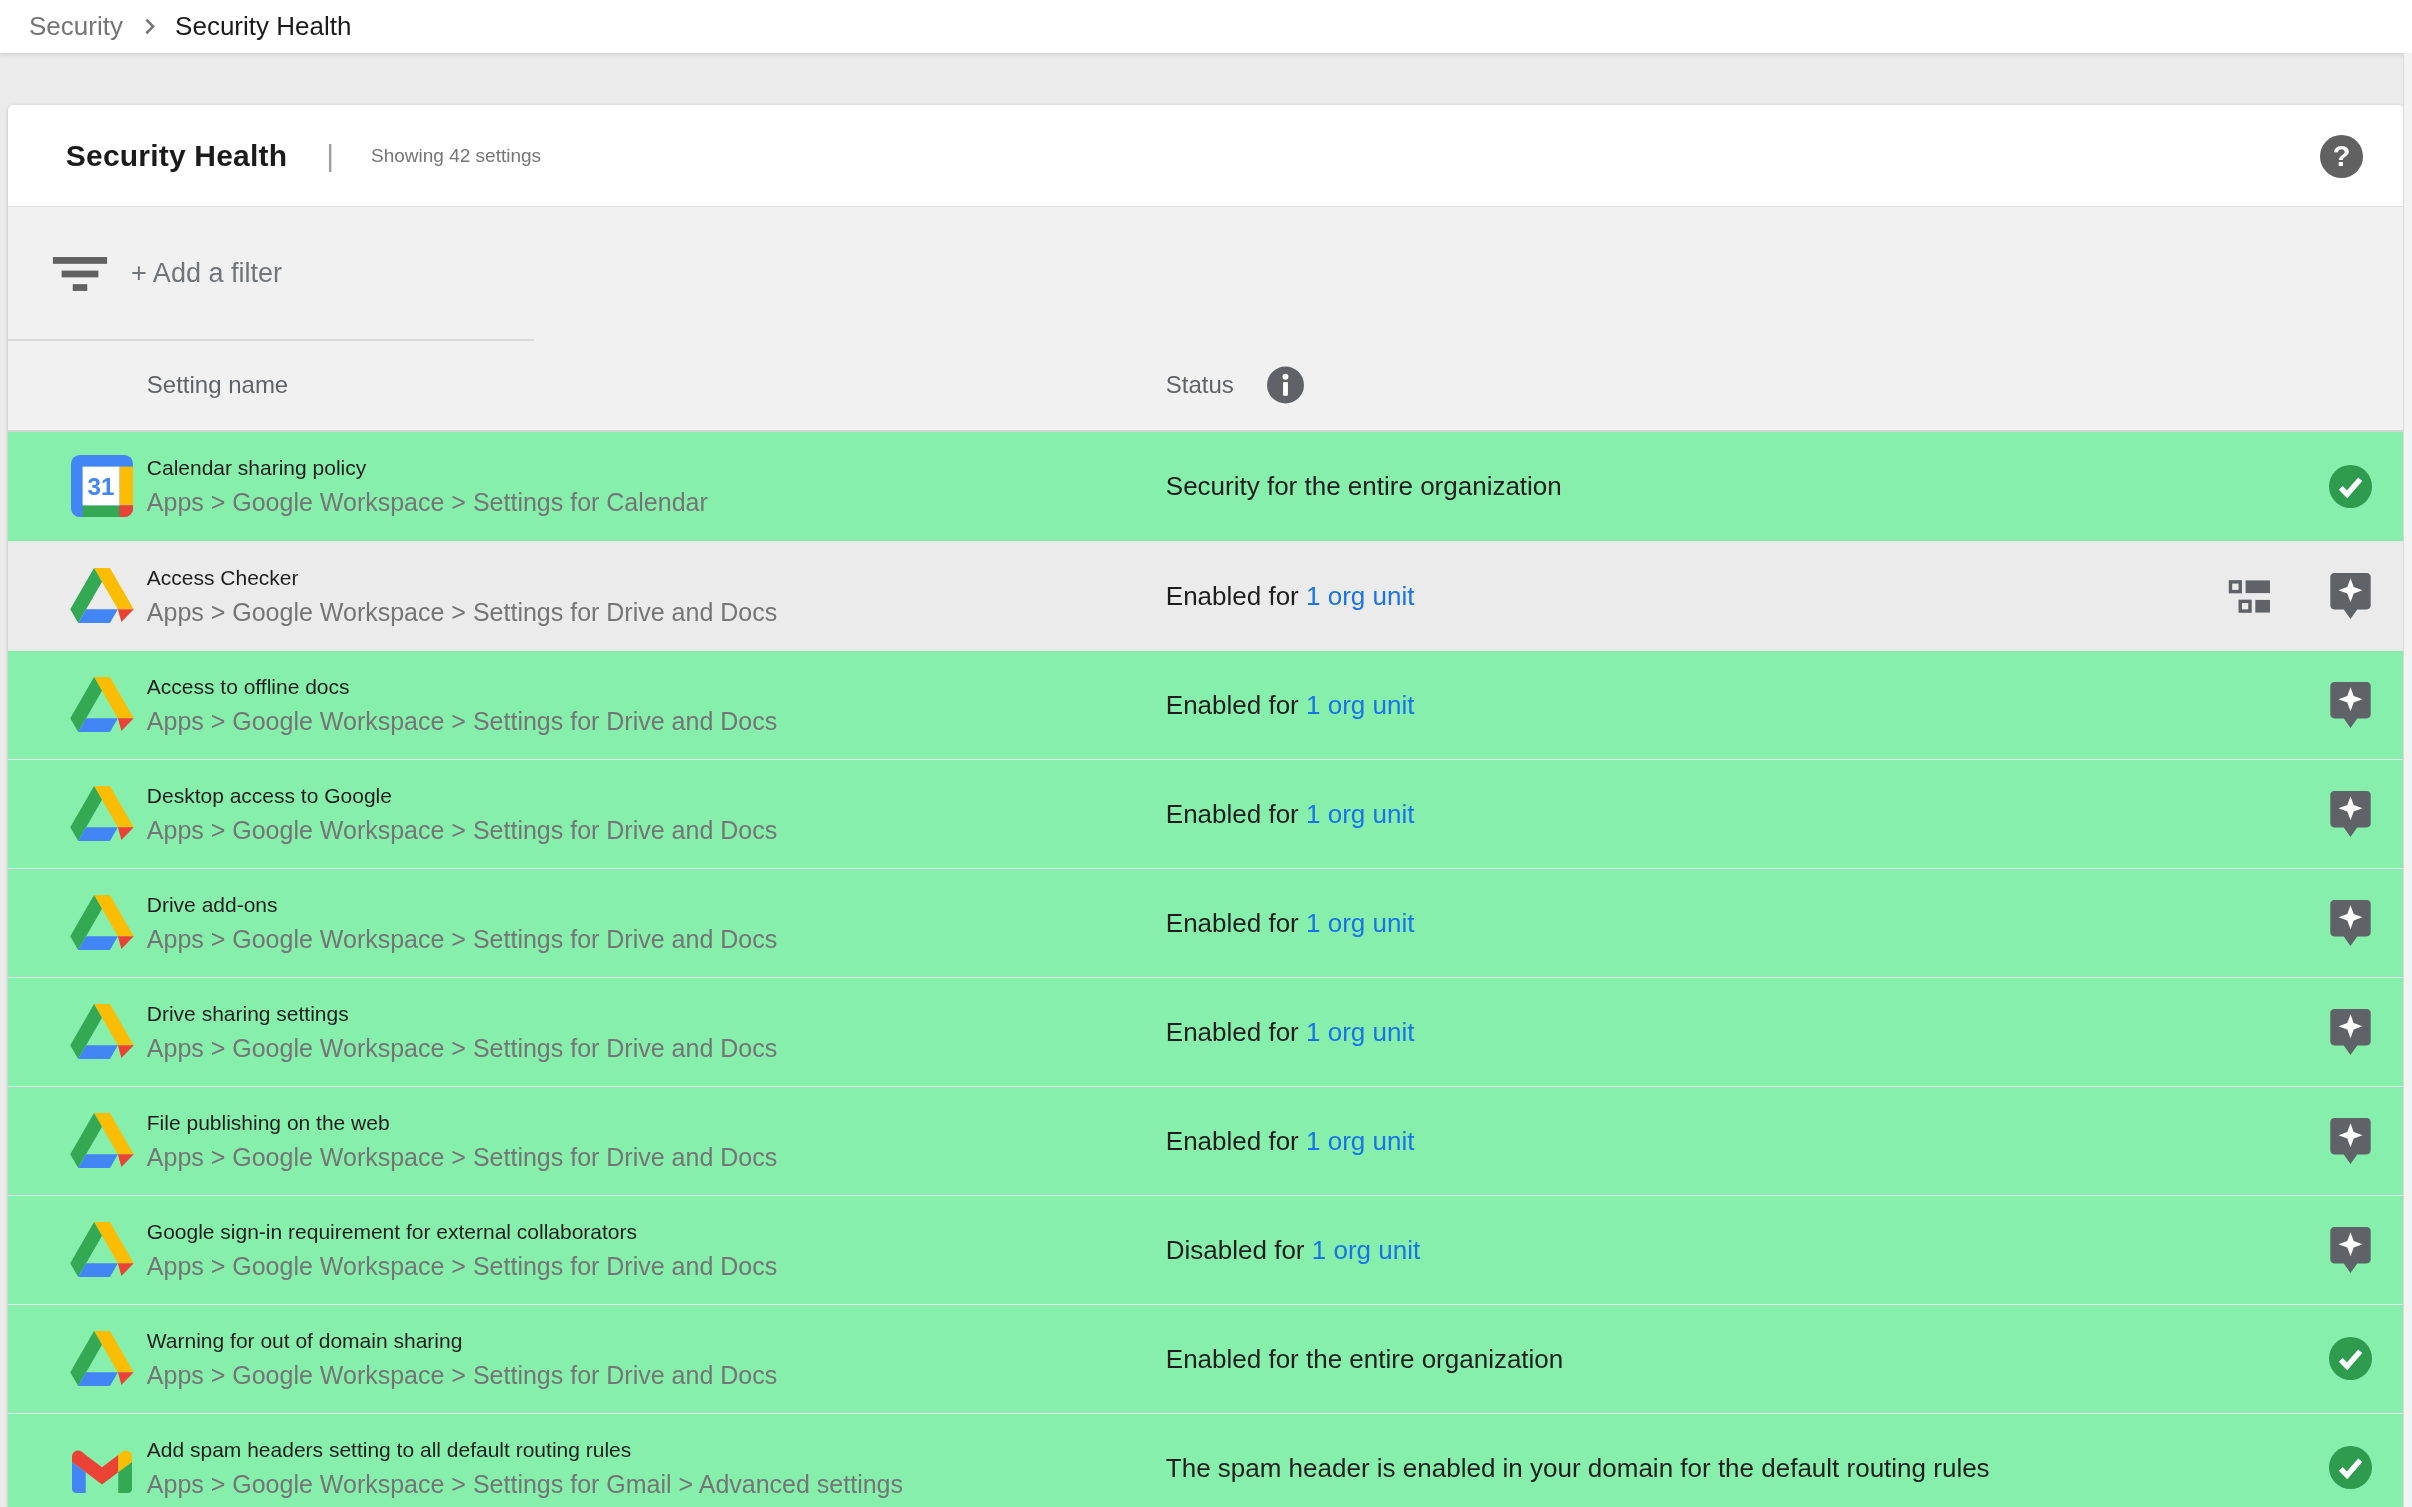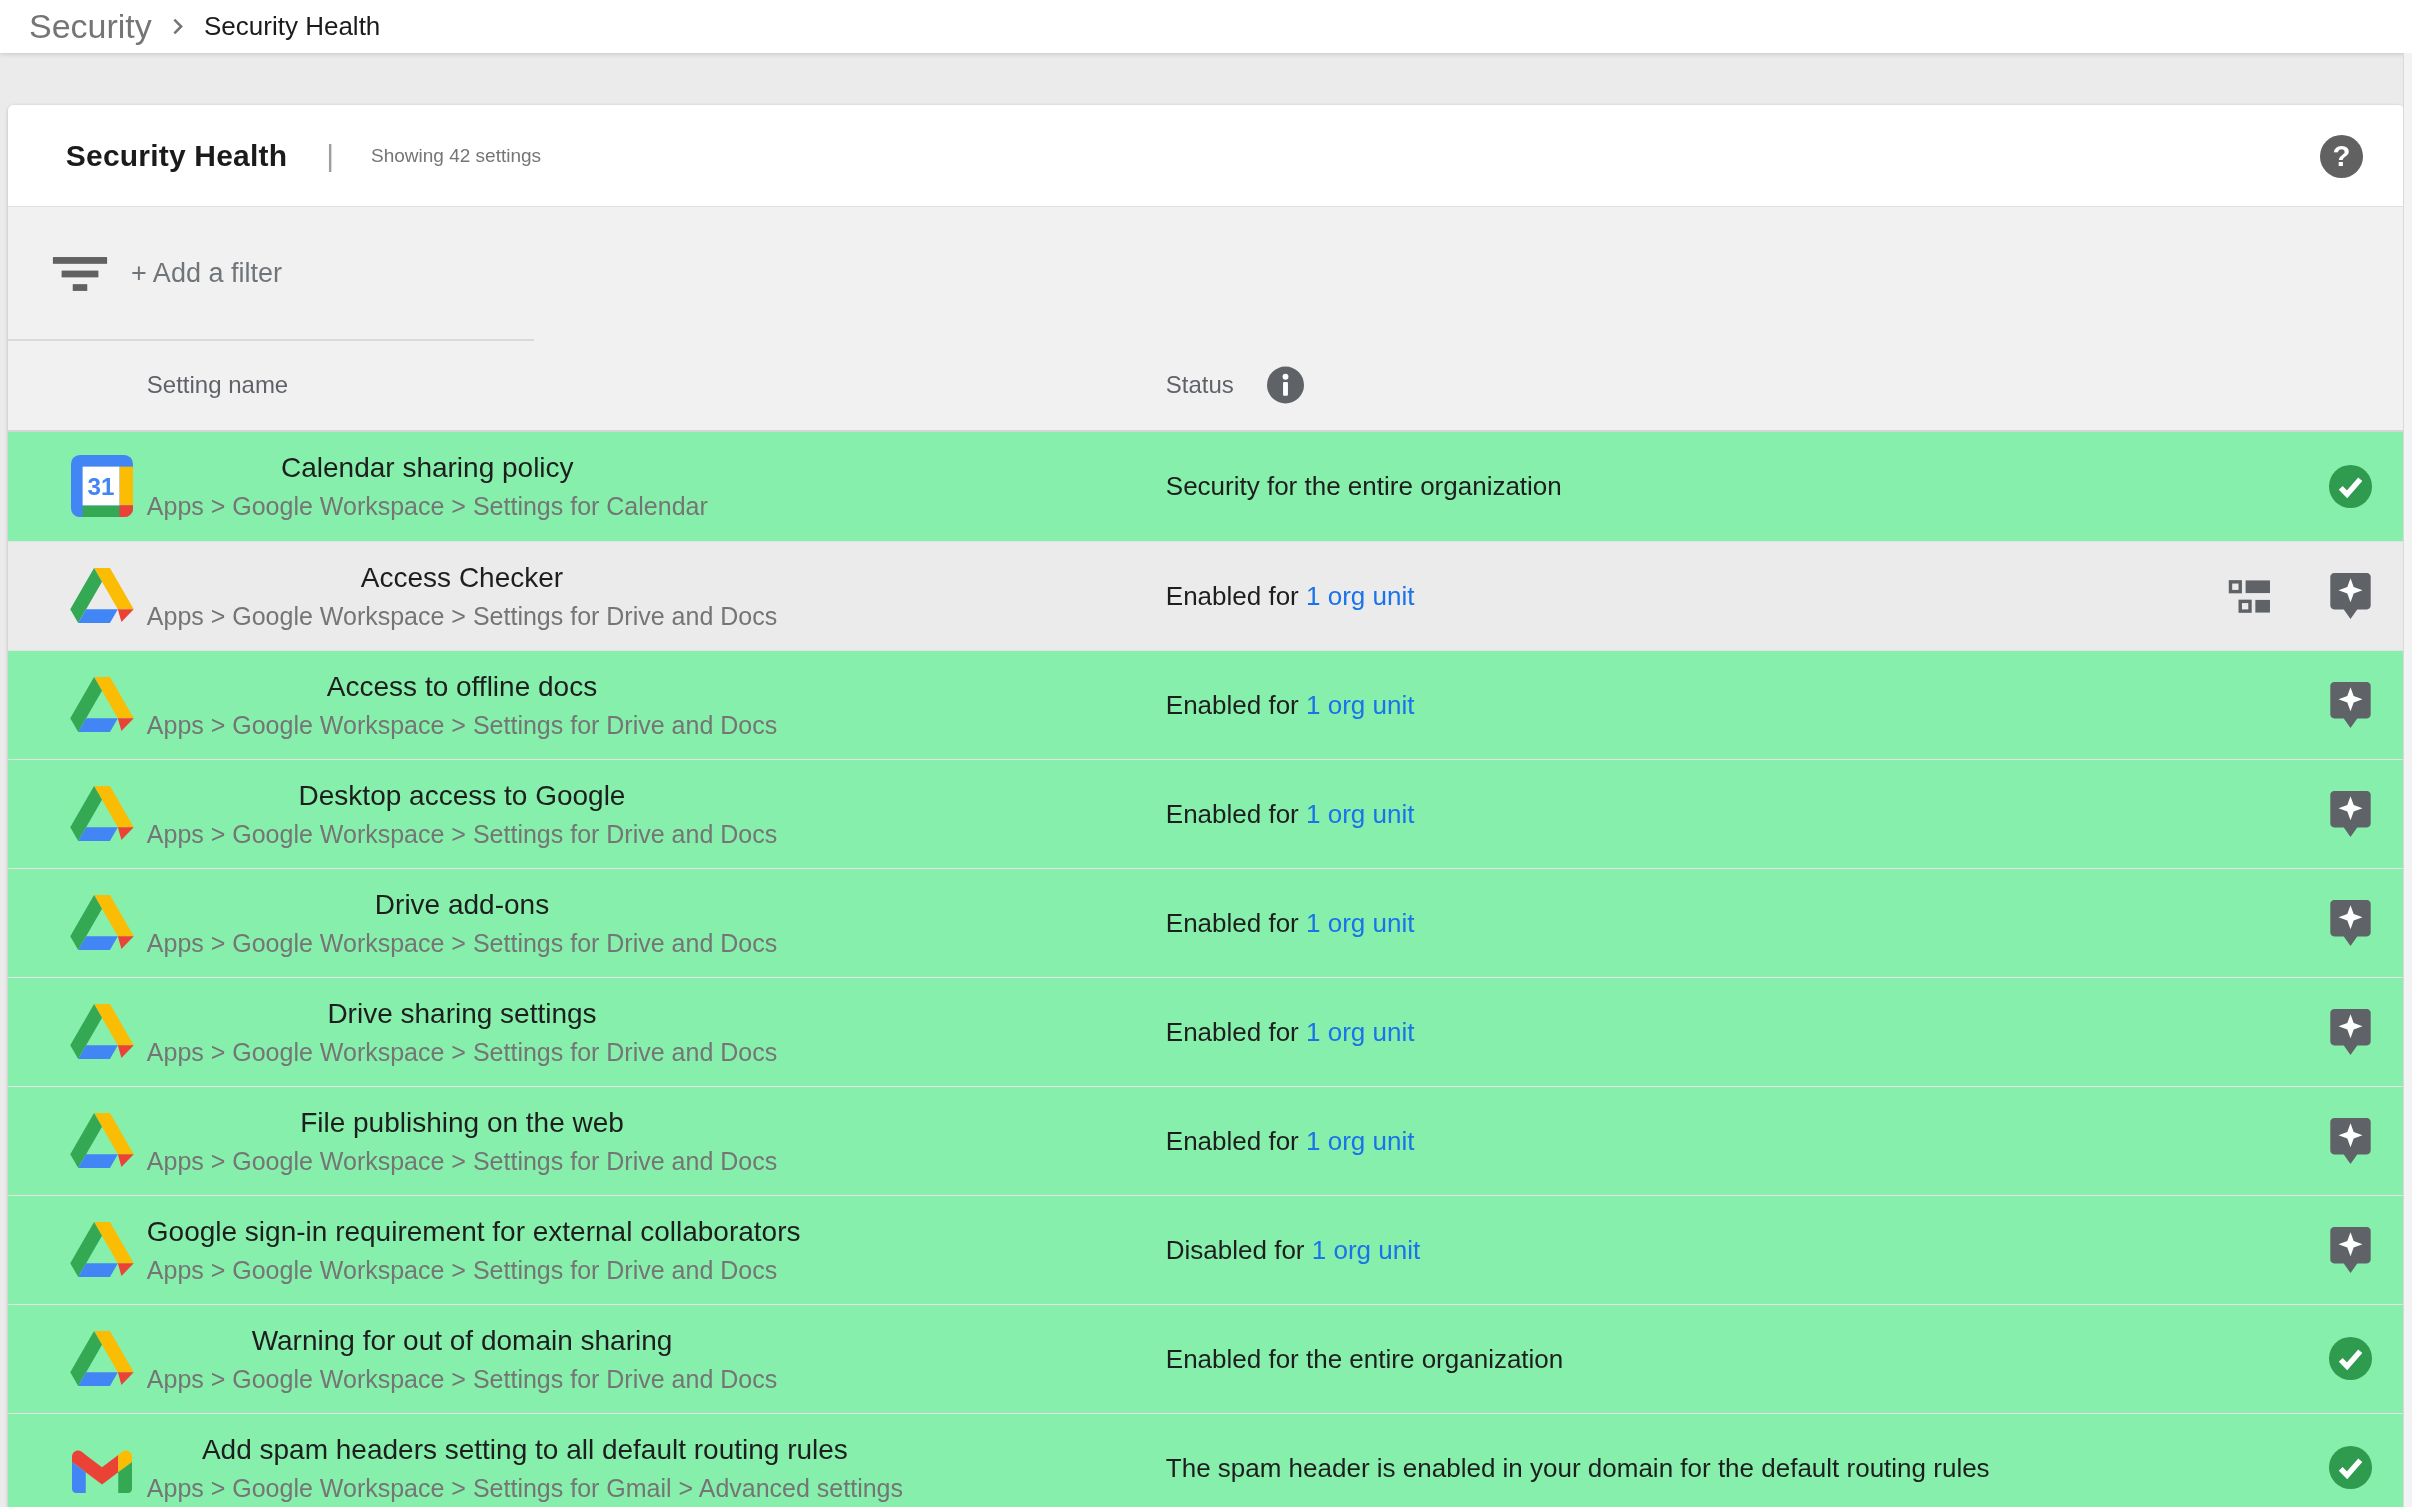--- a/index.html
+++ b/index.html
@@ -12,21 +12,21 @@
     position:relative;
   }
   
   .breadcrumb-bar {
     height:53px; background:#ffffff;
     display:flex; align-items:center;
     padding-left:29px; gap:13.6px;
     position:relative; z-index:2;
     box-shadow:0 1.9px 4.9px rgba(0,0,0,0.14);
   }
-  .bc-parent { font-size:34px; color:#757575; }
+  .bc-parent { font-size:26px; color:#757575; }
   .bc-chevron { display:flex; align-items:center; }
   .bc-current { font-size:26px; color:#1b1b1b; font-weight:500; }
 
   
   .card {
     position:absolute; left:7.8px; top:105px;
     width:2396px; height:1403px;
     background:#ffffff;
     border-radius:5.8px 5.8px 0 0;
     box-shadow:0 1px 3.9px rgba(0,0,0,0.22);
@@ -56,21 +56,21 @@
   .th-status  { position:absolute; left:1158px; top:50%; transform:translateY(-50%); font-size:24px; color:#5f6368; }
   .th-info    { position:absolute; left:1258px; top:50%; transform:translateY(-50%); width:39px; height:39px; }
   .band-bottom { height:1.9px; background:#d5d5d5; }
 
   
   .row { height:109px; position:relative; background:#86efac; border-top:1.9px solid #e4e4e4; }
   .row:first-child { border-top:none; }
   .row.highlighted { background:#ebebeb; }
   .row-icon { position:absolute; left:62px; top:50%; transform:translateY(-50%); width:64px; height:64px; display:flex; align-items:center; justify-content:center; }
   .row-text { position:absolute; left:139px; top:50%; transform:translateY(-50%); }
-  .row-title { font-size:28px; color:#1e1e1e; line-height:1.15; margin-bottom:8.7px;text-align:center; }
+  .row-title { font-size:21px; color:#1e1e1e; line-height:1.15; margin-bottom:8.7px; }
   .row-path  { font-size:25px; color:#757575; line-height:1.1; }
   .row-status { position:absolute; left:1158px; top:50%; transform:translateY(-50%); font-size:26px; color:#1e1e1e; white-space:nowrap; }
   .status-link { color:var(--link-blue,#1a73e8); text-decoration:none; cursor:pointer; }
   .org-box   { position:absolute; left:2219px; top:50%; transform:translateY(-50%); width:45px; height:39px; cursor:pointer; }
   .trail-box { position:absolute; left:2320px; top:50%; transform:translateY(-50%); width:45px; height:50px; display:flex; align-items:center; justify-content:center; }
 
   
   .scroll-strip { position:absolute; right:0; top:53px; width:8.7px; height:1455px; background:#f3f3f3; border-left:1.9px solid #d9d9d9; z-index:3; }
 </style>
 </head>

